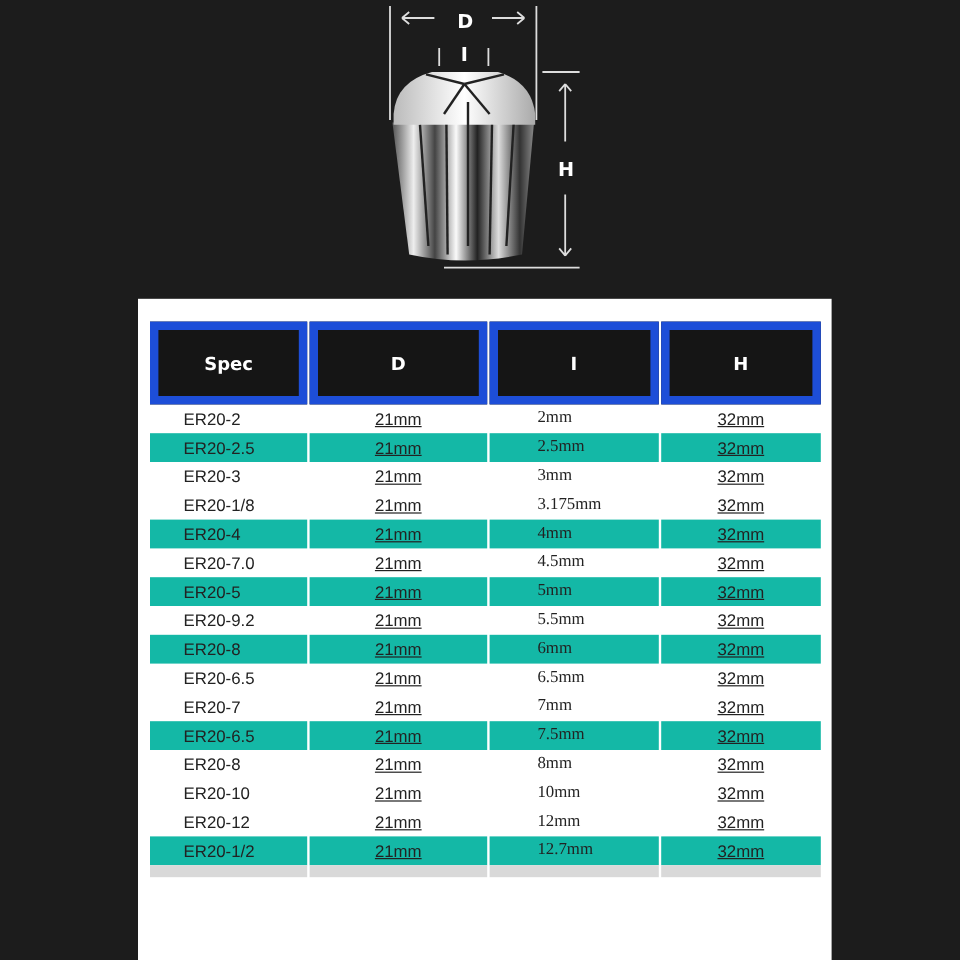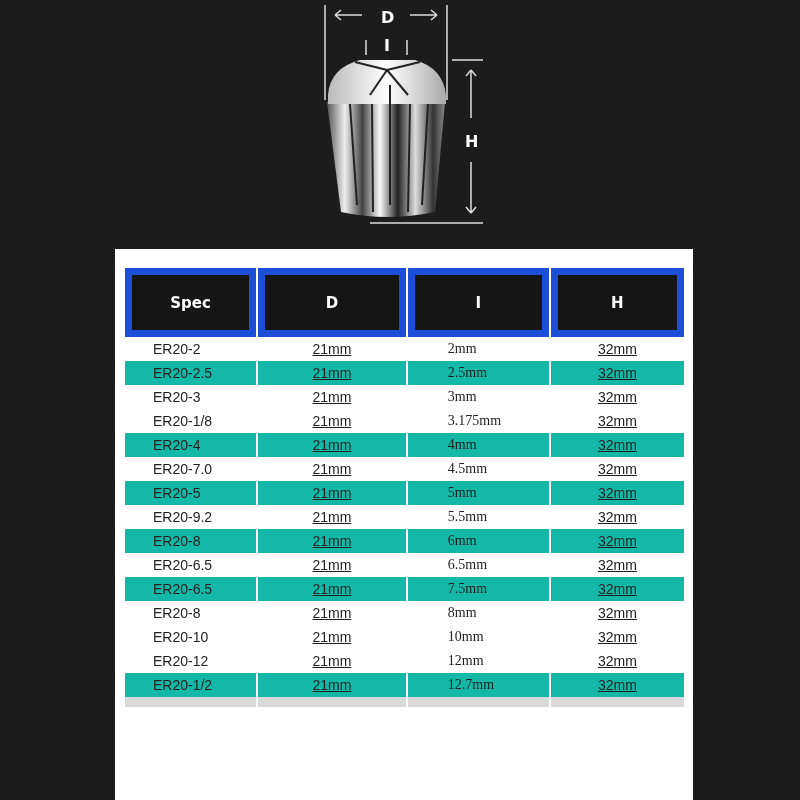--- a/index.html
+++ b/index.html
@@ -141,20 +141,26 @@
           <td class="c">21mm</td>
           <td class="i">6mm</td>
           <td class="c">32mm</td>
         </tr>
         <tr>
           <td class="spec">ER20-6.5</td>
           <td class="c">21mm</td>
           <td class="i">6.5mm</td>
           <td class="c">32mm</td>
         </tr>
+        <tr>
+          <td class="spec">ER20-7</td>
+          <td class="c">21mm</td>
+          <td class="i">7mm</td>
+          <td class="c">32mm</td>
+        </tr>
         <tr class="alt">
           <td class="spec">ER20-6.5</td>
           <td class="c">21mm</td>
           <td class="i">7.5mm</td>
           <td class="c">32mm</td>
         </tr>
         <tr>
           <td class="spec">ER20-8</td>
           <td class="c">21mm</td>
           <td class="i">8mm</td>

